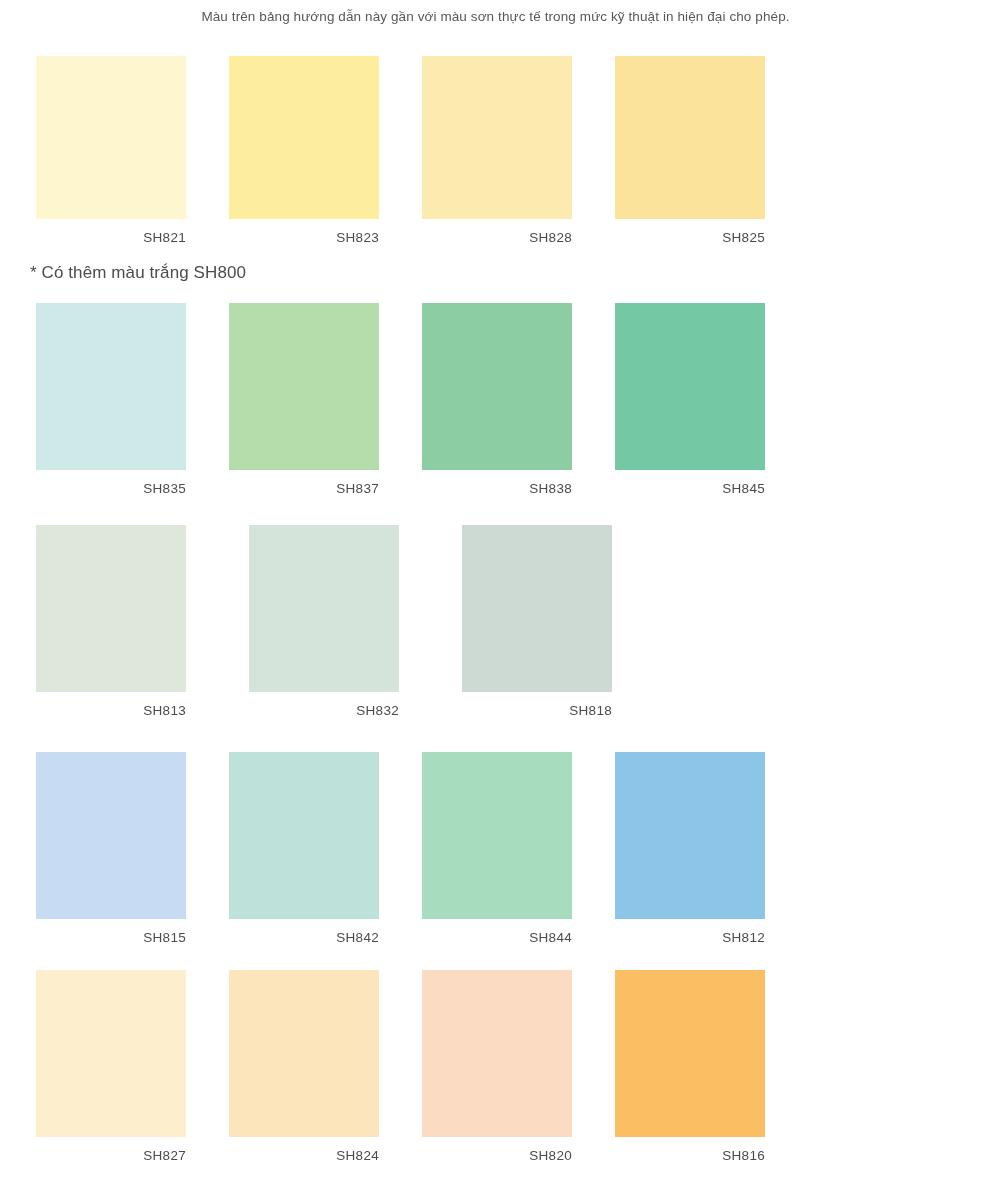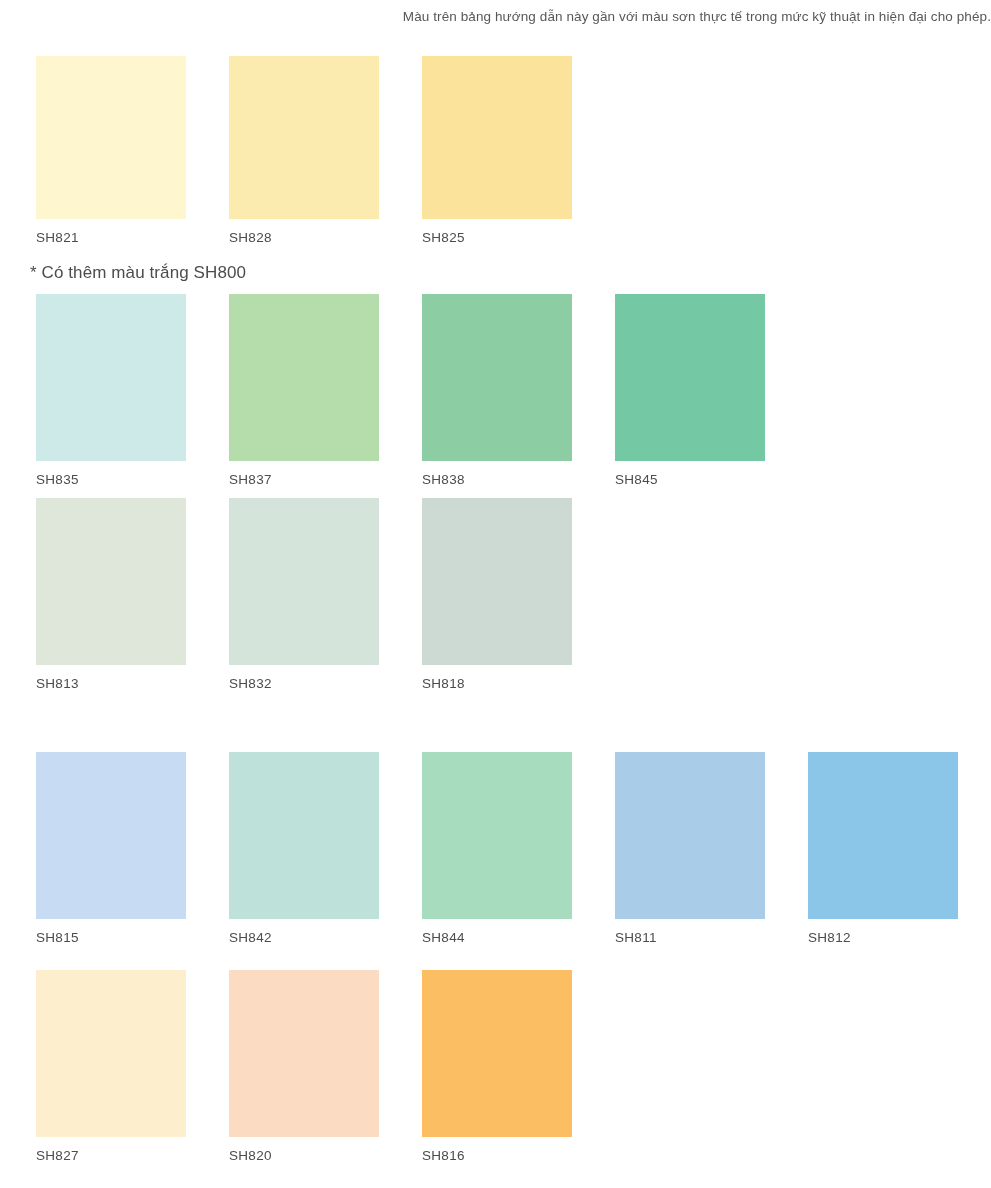--- a/index.html
+++ b/index.html
@@ -23,21 +23,21 @@
     height: 1188px;
     background: #ffffff;
   }
 
   
   .header-note {
     position: absolute;
     left: 0;
     top: 8px;
     width: 991px;
-    text-align: right;
+    text-align: center;
     font-size: 13.5px;
     line-height: 18px;
     color: #58585a;
     letter-spacing: 0.1px;
     white-space: nowrap;
   }
 
   
   .palette {
     position: absolute;
@@ -54,21 +54,21 @@
     display: flex;
     flex-direction: row;
     gap: 0px;
   }
 
   .swatch-cell {
     width: 150px;
     margin-right: 43px;
     display: flex;
     flex-direction: column;
-    align-items: flex-start;
+    align-items: flex-end;
   }
   .swatch-cell:last-child { margin-right: 0; }
 
   .swatch-chip {
     width: 150px;
     display: block;
     border: 0;
   }
 
   .swatch-label {
@@ -78,22 +78,22 @@
     color: #4c4c4e;
     letter-spacing: 0.3px;
     text-align: center;
     white-space: nowrap;
   }
 
   
   .row-1 { top: 56px; }
   .row-1 .swatch-chip { height: 163px; }
 
-  .row-2 { top: 294px; }
-  .row-3 { top: 498px; }
+  .row-2 { top: 303px; }
+  .row-3 { top: 525px; gap: 20px; }
   .row-4 { top: 752px; }
   .row-5 { top: 970px; }
   .row-2 .swatch-chip,
   .row-3 .swatch-chip,
   .row-4 .swatch-chip,
   .row-5 .swatch-chip { height: 167px; }
 
   
   .white-note {
     position: absolute;
@@ -114,20 +114,24 @@
   <div class="header-note">Màu trên bảng hướng dẫn này gần với màu sơn thực tế trong mức kỹ thuật in hiện đại cho phép.</div>
 
   <div class="palette">
 
     <div class="swatch-row row-1">
       <div class="swatch-cell">
         <div class="swatch-chip" style="background: rgb(253, 246, 207);"></div>
         <div class="swatch-label">SH821</div>
       </div>
       <div class="swatch-cell">
+        <div class="swatch-chip" style="background: rgb(253, 238, 159);"></div>
+        <div class="swatch-label">SH823</div>
+      </div>
+      <div class="swatch-cell">
         <div class="swatch-chip" style="background: rgb(252, 235, 175);"></div>
         <div class="swatch-label">SH828</div>
       </div>
       <div class="swatch-cell">
         <div class="swatch-chip" style="background: rgb(252, 227, 155);"></div>
         <div class="swatch-label">SH825</div>
       </div>
     </div>
 
     <div class="swatch-row row-2">
@@ -171,35 +175,35 @@
       </div>
       <div class="swatch-cell">
         <div class="swatch-chip" style="background: rgb(190, 226, 218);"></div>
         <div class="swatch-label">SH842</div>
       </div>
       <div class="swatch-cell">
         <div class="swatch-chip" style="background: rgb(168, 220, 190);"></div>
         <div class="swatch-label">SH844</div>
       </div>
       <div class="swatch-cell">
-        <div class="swatch-chip" style="background: rgb(169, 205, 233);"></div>
-        <div class="swatch-label">SH811</div>
-      </div>
-      <div class="swatch-cell">
         <div class="swatch-chip" style="background: rgb(139, 197, 232);"></div>
         <div class="swatch-label">SH812</div>
       </div>
     </div>
 
     <div class="swatch-row row-5">
       <div class="swatch-cell">
         <div class="swatch-chip" style="background: rgb(253, 238, 205);"></div>
         <div class="swatch-label">SH827</div>
       </div>
       <div class="swatch-cell">
+        <div class="swatch-chip" style="background: rgb(252, 229, 187);"></div>
+        <div class="swatch-label">SH824</div>
+      </div>
+      <div class="swatch-cell">
         <div class="swatch-chip" style="background: rgb(251, 220, 195);"></div>
         <div class="swatch-label">SH820</div>
       </div>
       <div class="swatch-cell">
         <div class="swatch-chip" style="background: rgb(251, 190, 98);"></div>
         <div class="swatch-label">SH816</div>
       </div>
     </div>
 
   </div>

